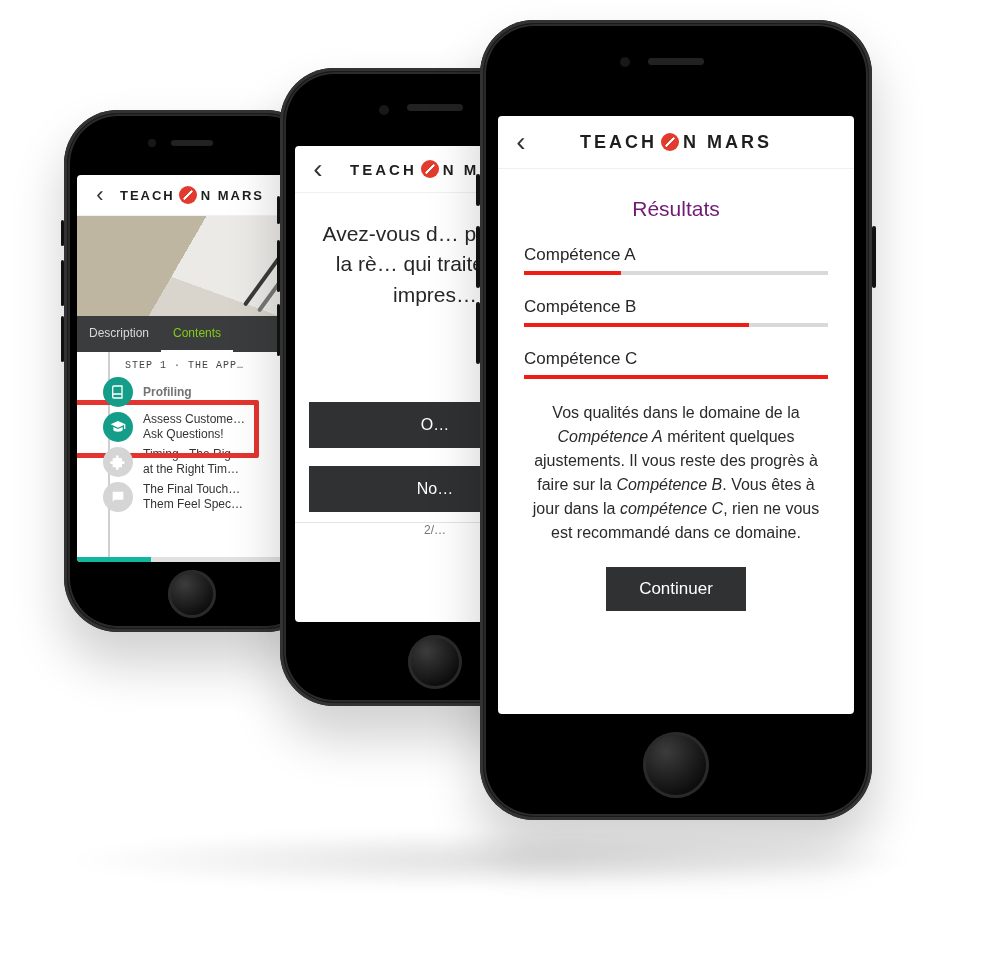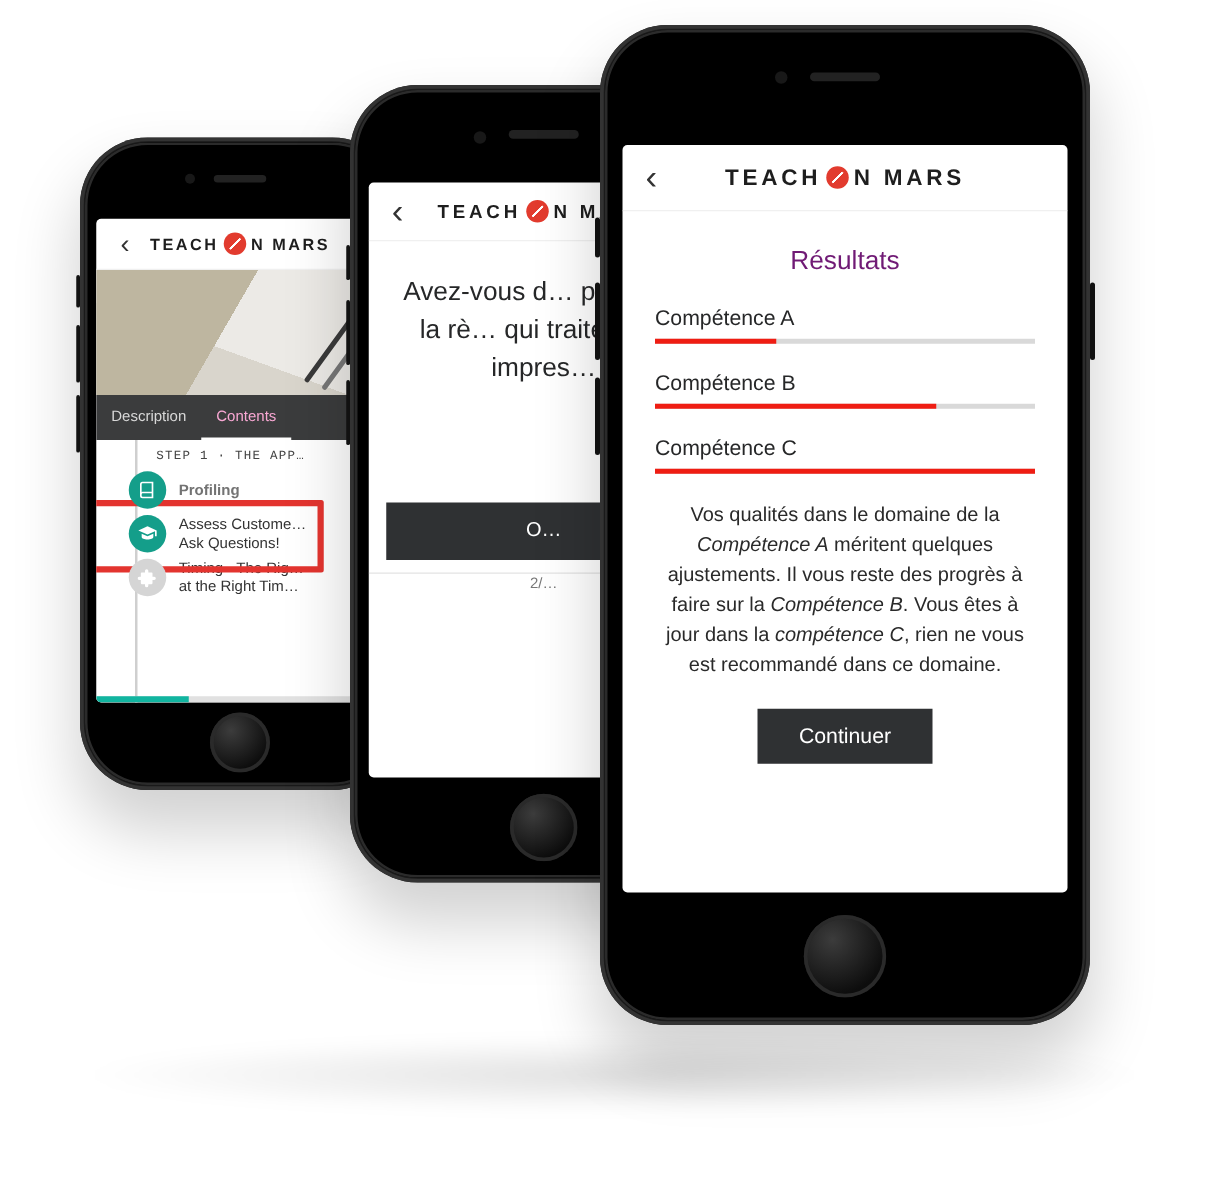--- a/index.html
+++ b/index.html
@@ -92,21 +92,21 @@
   .hero:before,.hero:after{
     content:"";position:absolute;background:#3a3a3a;border-radius:2px;
     transform:rotate(36deg);
   }
   .hero:before{right:34px;top:8px;width:4px;height:90px;}
   .hero:after {right:20px;top:14px;width:4px;height:90px;background:#777;}
   .tabs{
     display:flex;background:#3b3c3d;color:#d8d8d8;font-size:12px;
   }
   .tabs span{padding:10px 12px;}
-  .tabs .active{color:#f9a8d4;border-bottom:2px solid #fff;}
+  .tabs .active{color:#84cc16;border-bottom:2px solid #fff;}
   .timeline{position:relative;padding:8px 0 8px 26px;height:200px;}
   .timeline:before{
     content:"";position:absolute;left:31px;top:0;bottom:0;width:2px;background:#cfcfcf;
   }
   .tl-header{font-size:10px;color:#444;letter-spacing:1px;margin:0 0 6px 22px;font-family:Liberation Mono, monospace;}
   .tl-item{display:flex;align-items:center;gap:10px;margin:5px 0;position:relative;}
   .tl-icon{
     width:30px;height:30px;border-radius:50%;background:#d5d5d5;
     flex:none;z-index:2;display:flex;align-items:center;justify-content:center;
     color:#fff;font-size:15px;
@@ -228,20 +228,29 @@
         </div>
         <div class="tl-item">
           <div class="tl-icon">
             <svg width="16" height="16" viewBox="0 0 24 24" fill="#fff">
                 <path d="M20 11h-2V7a1 1 0 0 0-1-1h-4V4a2 2 0 1 0-4 0v2H5a1 1 0 0 0-1 1v4H2a2 2 0 1 0 0 4h2v4a1 1 0 0 0 1 1h4v2a2 2 0 1 0 4 0v-2h4a1 1 0 0 0 1-1v-4h2a2 2 0 1 0 0-4z"></path>
               </svg>
           </div>
           <div class="tl-text dim" style="white-space:pre-line">Timing - The Rig…
 at the Right Tim…</div>
         </div>
+        <div class="tl-item">
+          <div class="tl-icon">
+            <svg width="16" height="16" viewBox="0 0 24 24" fill="#fff">
+                <path d="M4 4h16v12H7l-3 3V4z"></path>
+              </svg>
+          </div>
+          <div class="tl-text dim" style="white-space:pre-line">The Final Touch…
+Them Feel Spec…</div>
+        </div>
 
         <div class="highlight-box"></div>
       </div>
       <div class="bottom-bar">
           <i></i>
         </div>
     </div>
   </div>
 
   <div class="phone p2">
@@ -261,20 +270,21 @@
           <span class="logo-dot"></span>
           <span>N MARS</span>
         </div>
         <div style="width:30px"></div>
       </div>
       <div class="q-body">
         <div class="q-text" style="white-space:pre-line">Avez-vous d… parler de la rè… qui traite de… impres…</div>
       </div>
       <div style="height:48px"></div>
       <div class="ans-box">O…</div>
+      <div class="ans-box">No…</div>
       <div class="pager">2/…</div>
     </div>
   </div>
 
   <div class="phone p3">
     <div class="btn-side" style="left:-4px;top:154px;width:4px;height:32px;"></div>
     <div class="btn-side" style="left:-4px;top:206px;width:4px;height:62px;"></div>
     <div class="btn-side" style="left:-4px;top:282px;width:4px;height:62px;"></div>
     <div class="btn-side" style="right:-4px;top:206px;width:4px;height:62px;"></div>
     <div class="inner"></div>

